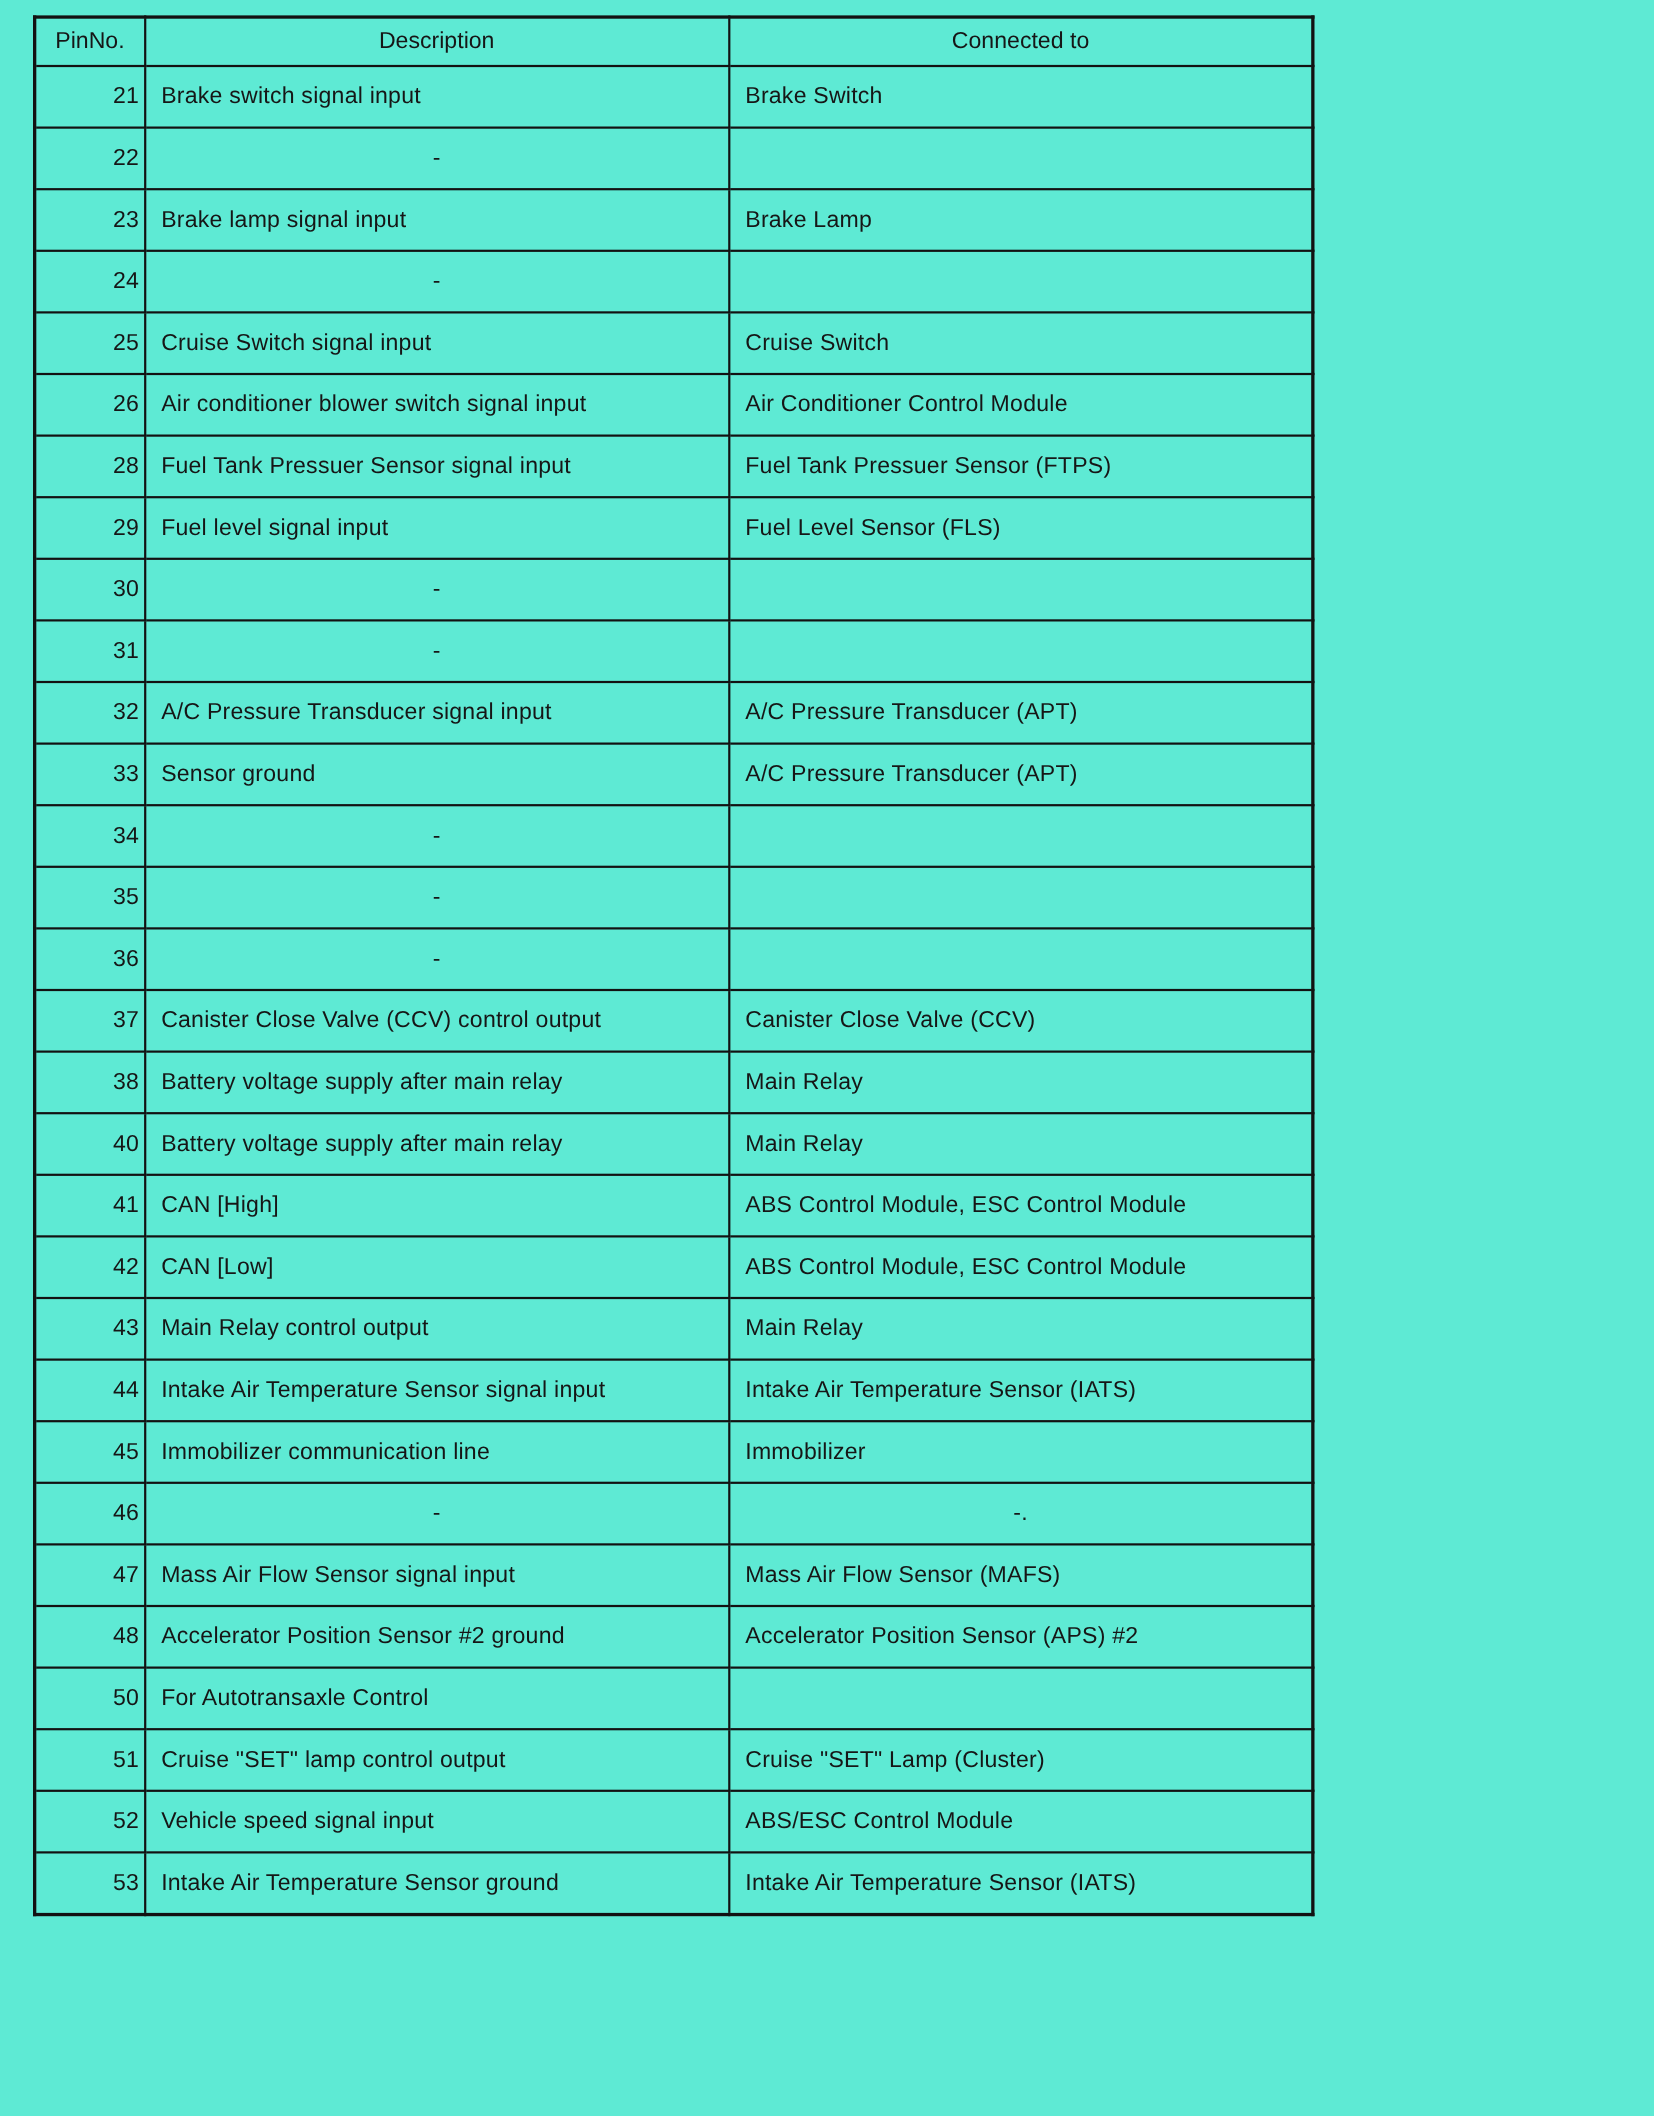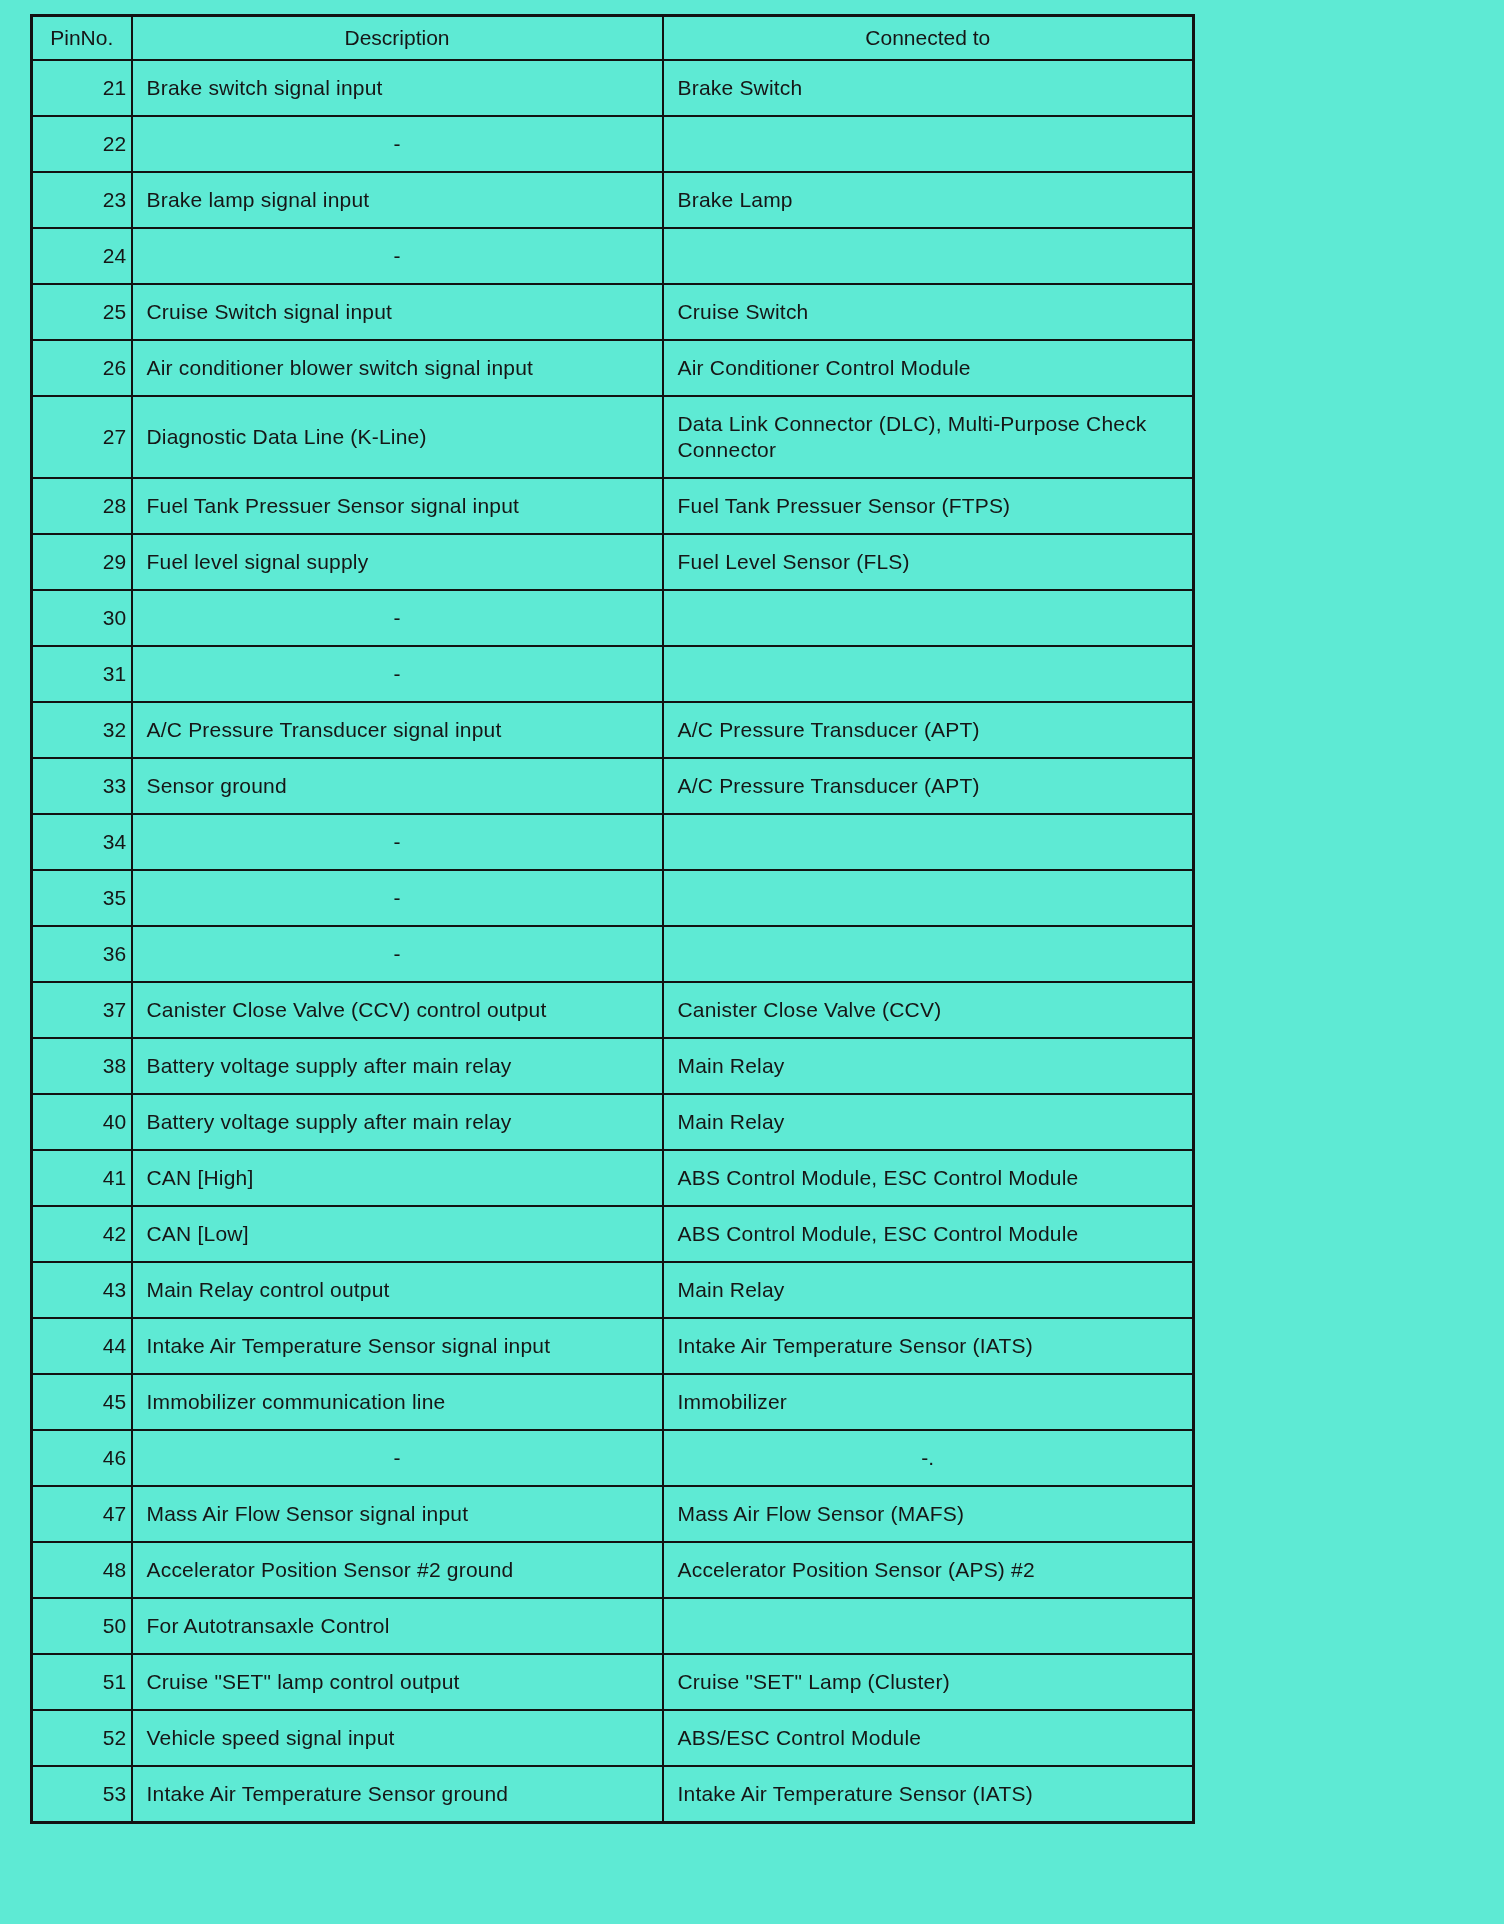--- a/index.html
+++ b/index.html
@@ -102,33 +102,28 @@
         <tr>
           <td class="pin-cell">25</td>
           <td class="desc-cell">Cruise Switch signal input</td>
           <td class="conn-cell">Cruise Switch</td>
         </tr>
         <tr>
           <td class="pin-cell">26</td>
           <td class="desc-cell">Air conditioner blower switch signal input</td>
           <td class="conn-cell">Air Conditioner Control Module</td>
         </tr>
-        <tr class="tall">
-          <td class="pin-cell">27</td>
-          <td class="desc-cell">Diagnostic Data Line (K-Line)</td>
-          <td class="conn-cell">Data Link Connector (DLC), Multi-Purpose Check Connector</td>
-        </tr>
         <tr>
           <td class="pin-cell">28</td>
           <td class="desc-cell">Fuel Tank Pressuer Sensor signal input</td>
           <td class="conn-cell">Fuel Tank Pressuer Sensor (FTPS)</td>
         </tr>
         <tr>
           <td class="pin-cell">29</td>
-          <td class="desc-cell">Fuel level signal supply</td>
+          <td class="desc-cell">Fuel level signal input</td>
           <td class="conn-cell">Fuel Level Sensor (FLS)</td>
         </tr>
         <tr>
           <td class="pin-cell">30</td>
           <td class="desc-cell dash">-</td>
           <td class="conn-cell"></td>
         </tr>
         <tr>
           <td class="pin-cell">31</td>
           <td class="desc-cell dash">-</td>

